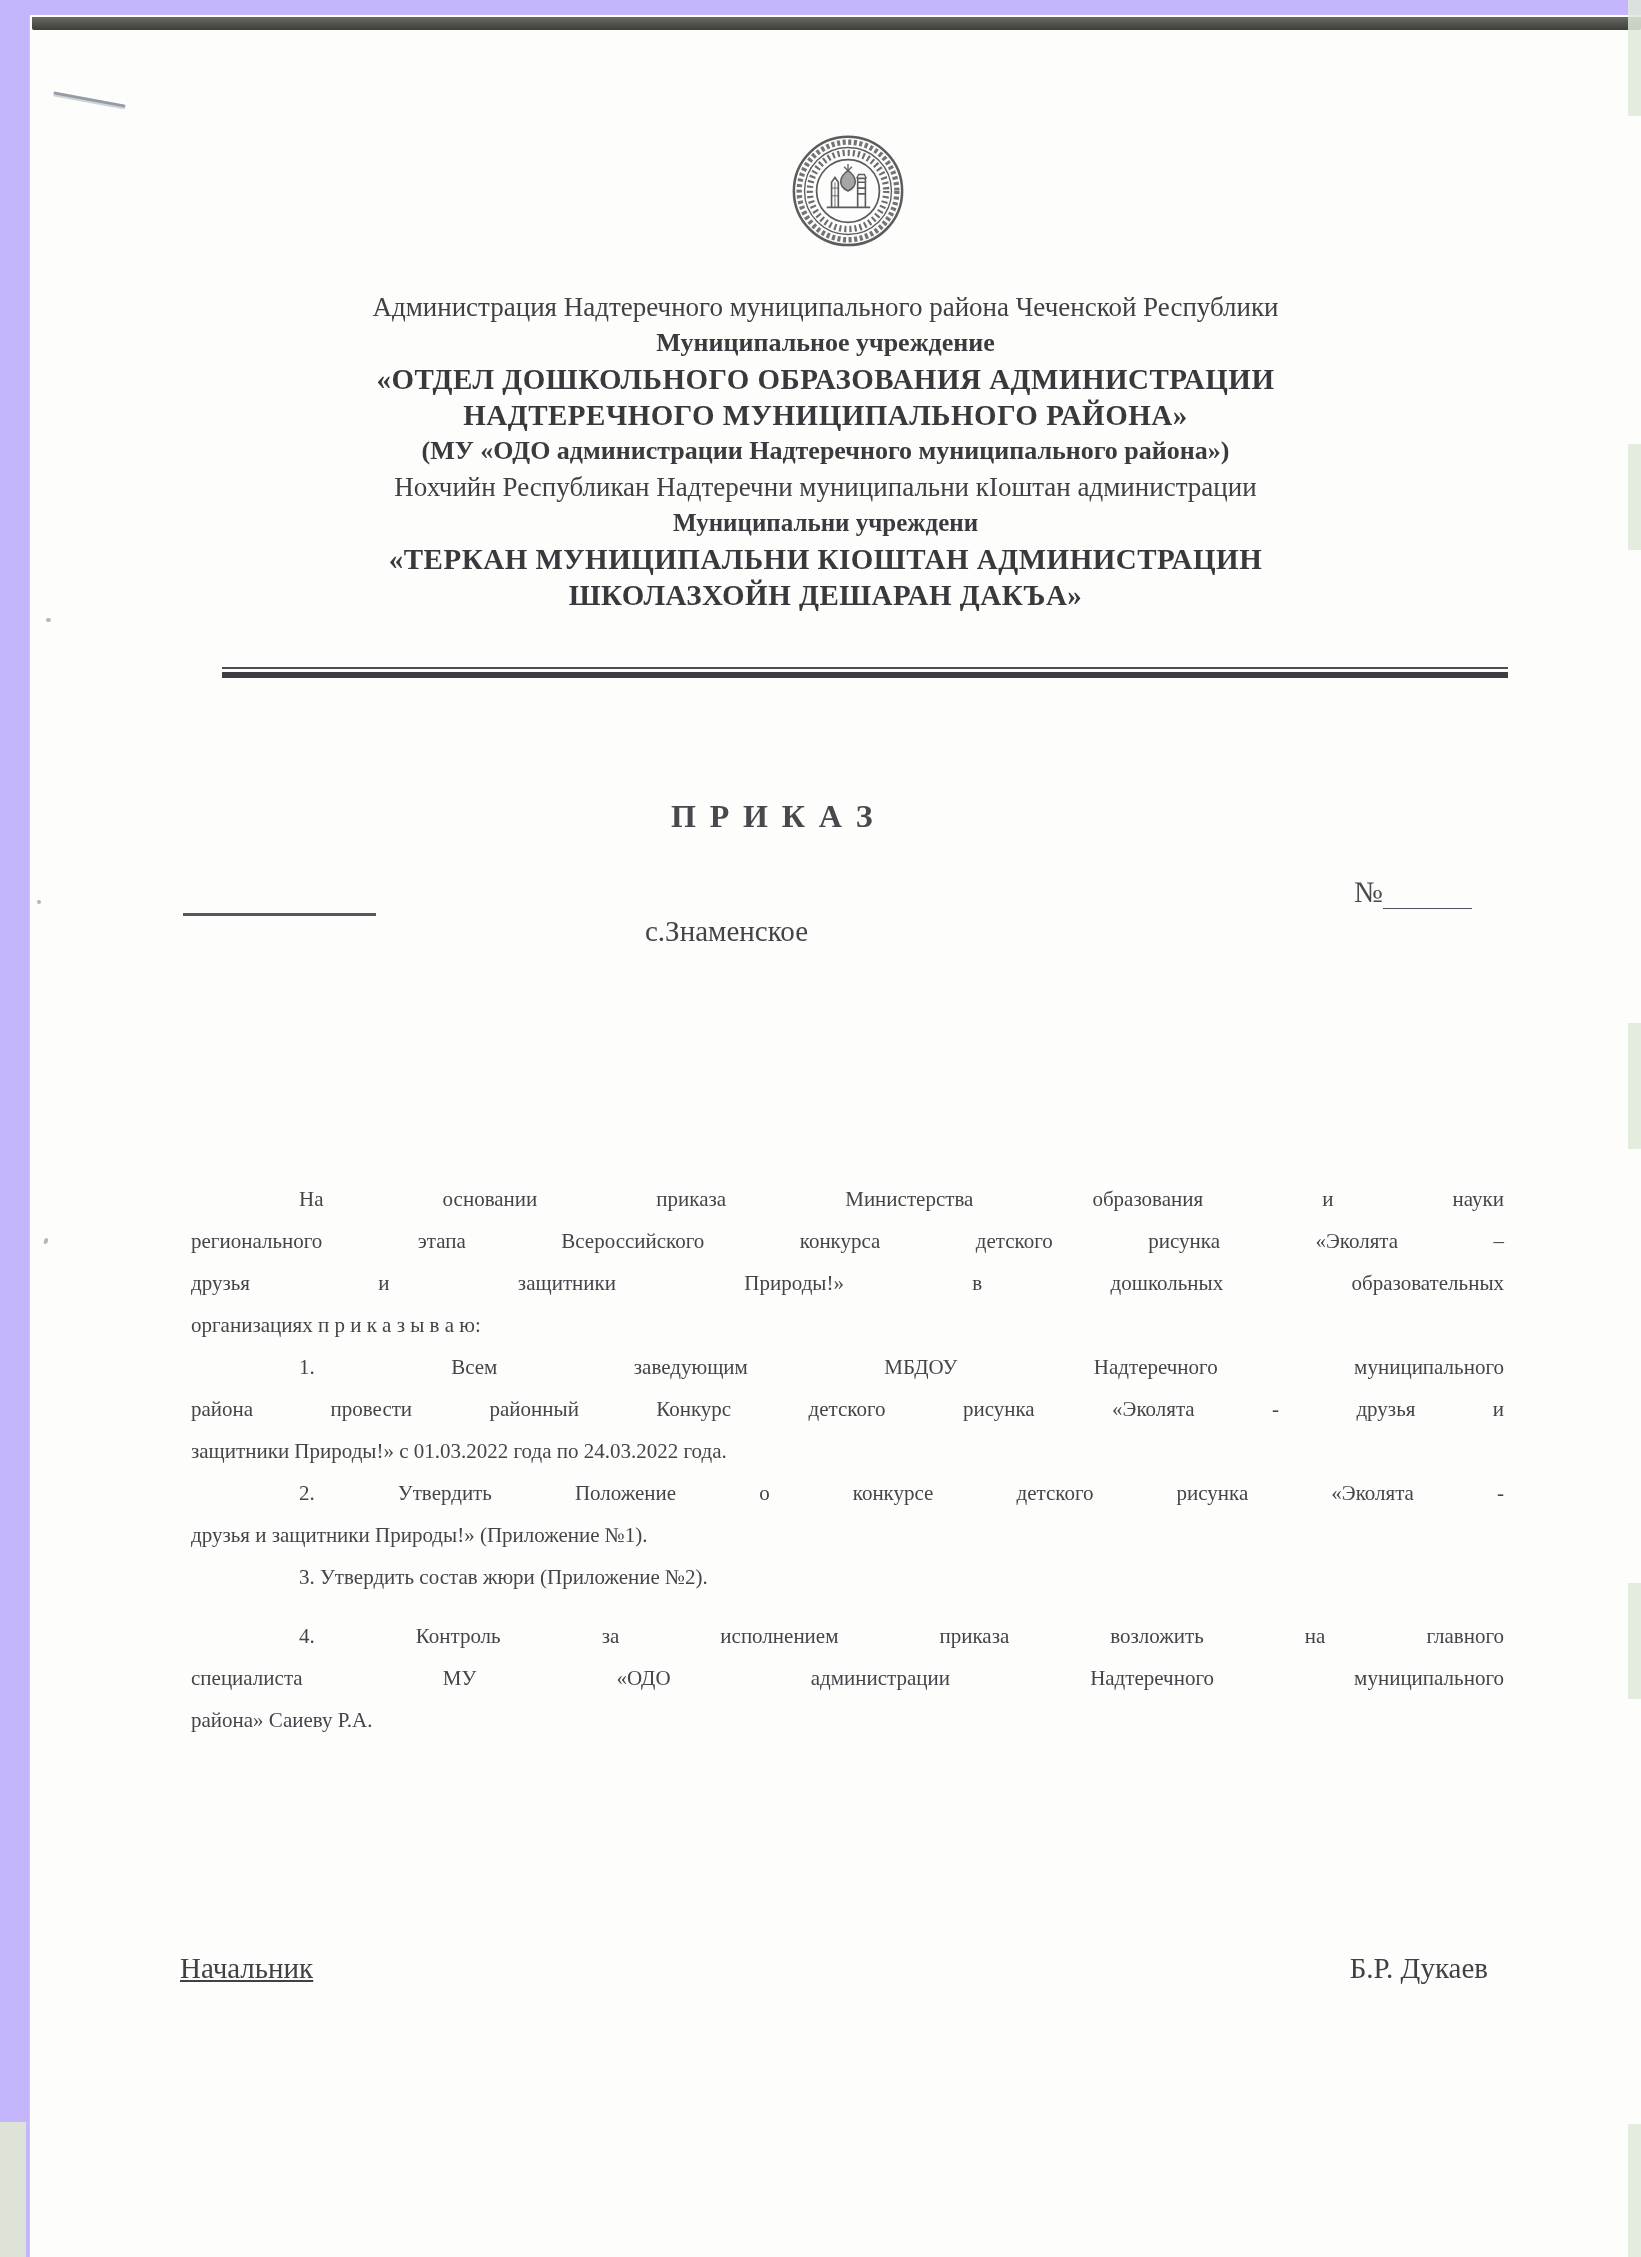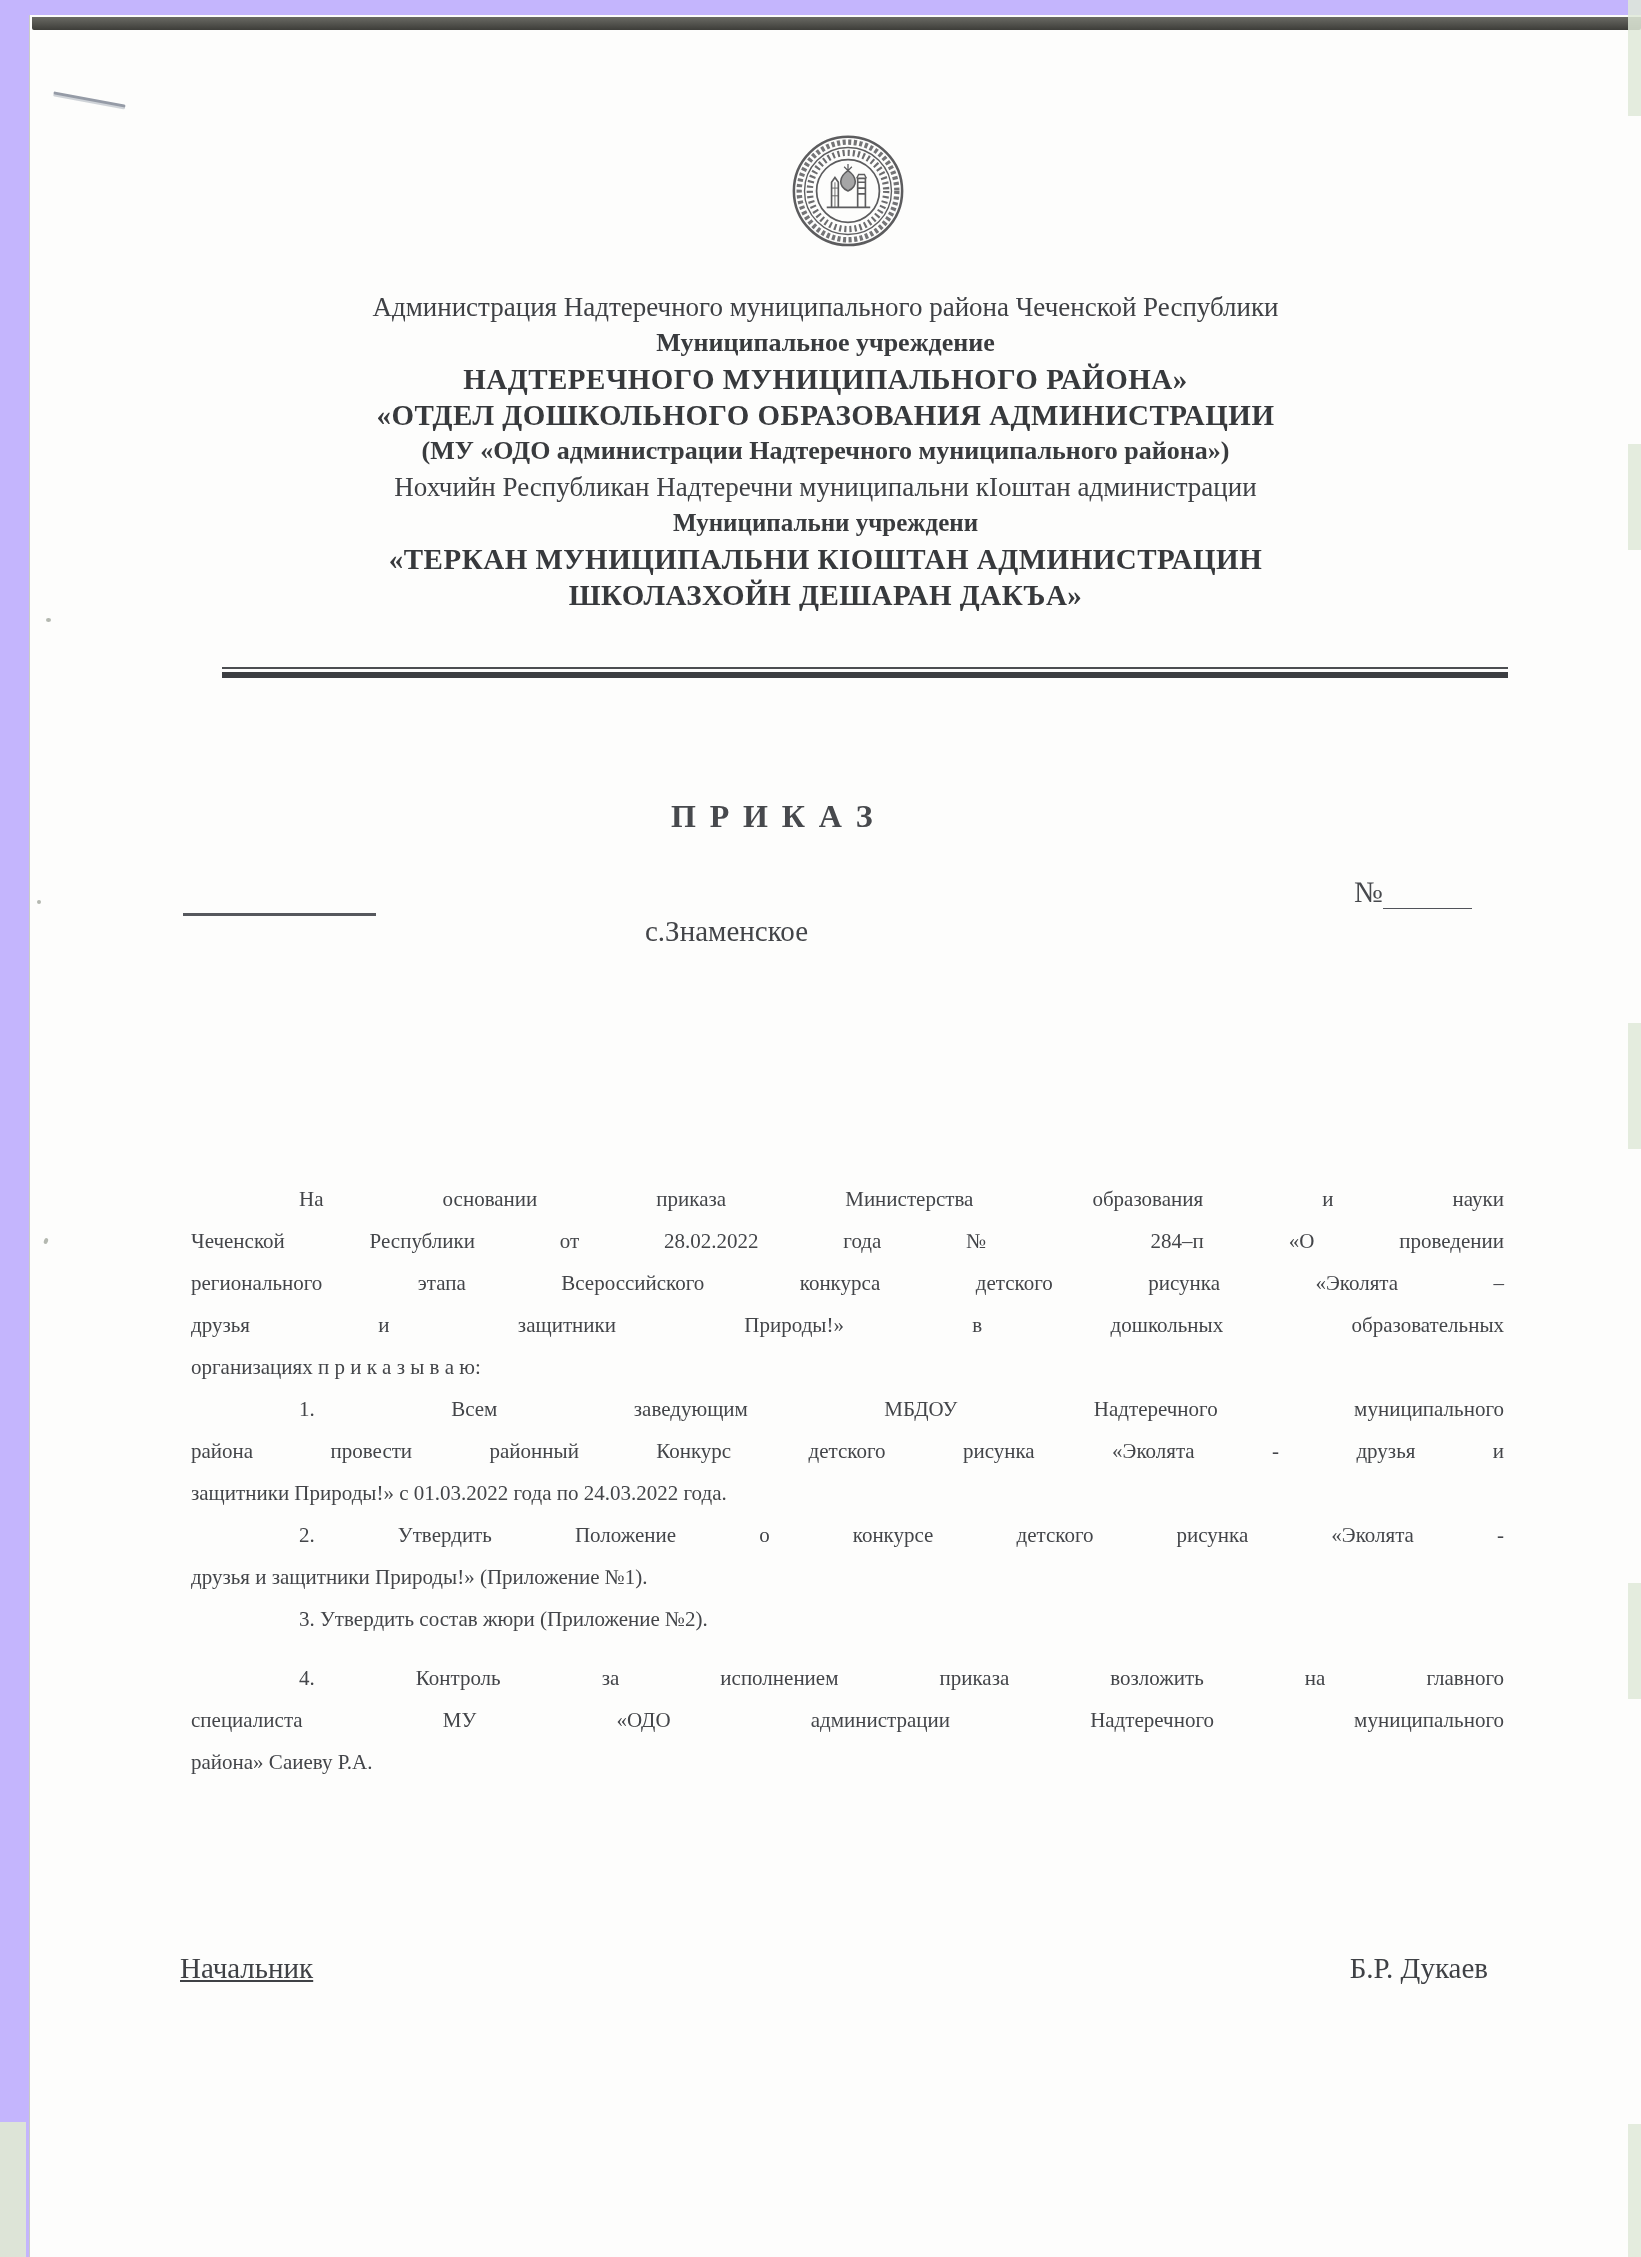--- a/index.html
+++ b/index.html
@@ -112,22 +112,22 @@
         <path d="M38 78 H83" stroke-width="2"></path>
         <path d="M60 40 c-9 6 -11 16 0 21 c11 -5 9 -15 0 -21 z" stroke-width="1.6" fill="#5c5c5e" fill-opacity=".55"></path>
         <path d="M60 33 v7 M56 36 l4 4 4 -4" stroke-width="1.3"></path>
       </g>
     </svg>
   </div>
 
   <div class="header-block">
     <div class="h-reg">Администрация Надтеречного муниципального района Чеченской Республики</div>
     <div class="h-bold-sm">Муниципальное учреждение</div>
+    <div class="h-bold-lg">«ОТДЕЛ ДОШКОЛЬНОГО ОБРАЗОВАНИЯ АДМИНИСТРАЦИИ</div>
     <div class="h-bold-lg">НАДТЕРЕЧНОГО МУНИЦИПАЛЬНОГО РАЙОНА»</div>
-    <div class="h-bold-lg">«ОТДЕЛ ДОШКОЛЬНОГО ОБРАЗОВАНИЯ АДМИНИСТРАЦИИ</div>
     <div class="h-bold-sm">(МУ «ОДО администрации Надтеречного муниципального района»)</div>
     <div class="h-reg">Нохчийн Республикан Надтеречни муниципальни кIоштан администрации</div>
     <div class="h-bold-md">Муниципальни учреждени</div>
     <div class="h-bold-lg">«ТЕРКАН МУНИЦИПАЛЬНИ КІОШТАН АДМИНИСТРАЦИН</div>
     <div class="h-bold-lg">ШКОЛАЗХОЙН ДЕШАРАН ДАКЪА»</div>
   </div>
 
   <div class="rule">
     <div class="thin"></div>
       <div class="gap"></div>
@@ -140,21 +140,20 @@
     <span>№</span><span class="num-blank"></span>
   </div>
 
   <div class="date-blank"></div>
   <div class="place">с.Знаменское</div>
 
 
   <div class="body-block">
     <p>
       <span class="jl ind" style="display:block">На основании приказа Министерства образования и науки</span>
-      <span class="jl" style="display:block">Чеченской Республики от 28.02.2022 года № 284–п «О проведении</span>
       <span class="jl" style="display:block">регионального этапа Всероссийского конкурса детского рисунка «Эколята –</span>
       <span class="jl" style="display:block">друзья и защитники Природы!» в дошкольных образовательных</span>
       <span class="jl-last" style="display:block">организациях п р и к а з ы в а ю:</span>
     </p>
     <p>
       <span class="jl ind" style="display:block">1. Всем заведующим МБДОУ Надтеречного муниципального</span>
       <span class="jl" style="display:block">района провести районный Конкурс детского рисунка «Эколята - друзья и</span>
       <span class="jl-last" style="display:block">защитники Природы!» с 01.03.2022 года по 24.03.2022 года.</span>
     </p>
     <p>

